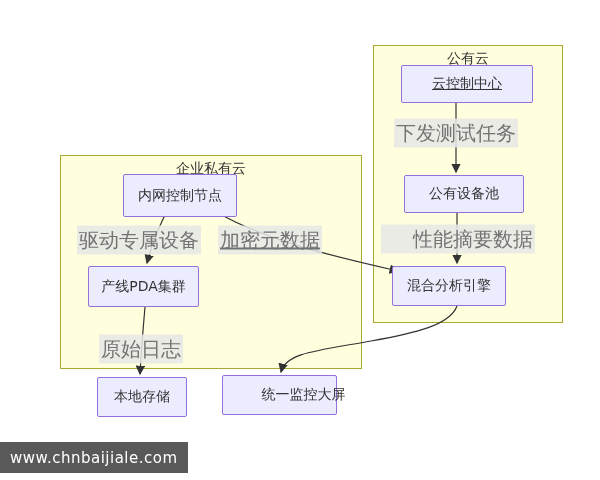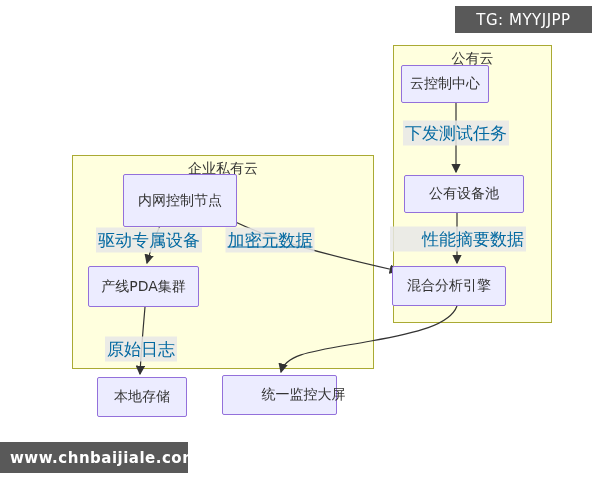--- a/index.html
+++ b/index.html
@@ -19,30 +19,30 @@
     position: absolute;
     background: #595959;
     color: #ffffff;
     font-size: 15px;
     display: flex;
     align-items: center;
     justify-content: center;
     letter-spacing: 0.5px;
   }
   .badge.tg { left: 455px; top: 6px; width: 137px; height: 27px; }
-  .badge.watermark { left: 0px; top: 442px; width: 188px; height: 31px; justify-content: flex-start; padding-left: 10px; font-weight: bold; }
+  .badge.watermark { left: 0px; top: 442px; width: 188px; height: 31px; justify-content: flex-start; padding-left: 10px; }
 
   
   .cluster {
     position: absolute;
     background: #ffffde;
     border: 1px solid #aaaa33;
   }
-  .cluster-private { left: 72px; top: 155px; width: 302px; height: 214px; }
-  .cluster-public  { left: 393px; top: 45px; width: 159px; height: 278px; }
+  .cluster-private { left: 60px; top: 155px; width: 302px; height: 214px; }
+  .cluster-public  { left: 373px; top: 45px; width: 190px; height: 278px; }
   .cluster-title {
     position: absolute;
     top: 4px;
     left: 50%;
     transform: translateX(-50%);
     font-size: 14px;
     color: #333333;
     white-space: nowrap;
   }
 
@@ -56,41 +56,41 @@
     background: #ececff;
     border: 1px solid #9370db;
     border-radius: 2px;
     display: flex;
     align-items: center;
     justify-content: center;
     font-size: 14px;
     color: #333333;
     white-space: nowrap;
   }
-  .n-cloud-control   { left: 401px; top: 65px;  width: 88px; height: 38px; }
+  .n-cloud-control   { left: 401px; top: 65px;  width: 132px; height: 38px; text-decoration: underline; }
   .n-device-pool     { left: 404px; top: 175px; width: 120px; height: 38px; }
   .n-hybrid-engine   { left: 392px; top: 266px; width: 114px; height: 40px; }
-  .n-intranet-node   { left: 123px; top: 174px; width: 114px; height: 53px; }
+  .n-intranet-node   { left: 123px; top: 174px; width: 114px; height: 43px; }
   .n-pda-cluster     { left: 88px;  top: 266px; width: 111px; height: 41px; }
   .n-local-storage   { left: 97px;  top: 377px; width: 90px;  height: 40px; }
   .n-monitor-screen  { left: 222px; top: 375px; width: 115px; height: 40px; padding-left: 48px; }
 
   
   .edge-label {
     position: absolute;
     transform: translate(-50%, -50%);
     background: rgba(232, 232, 232, 0.85);
-    font-size: 17px;
-    color: #0369a1;
+    font-size: 20px;
+    color: #737373;
     white-space: nowrap;
     padding: 1px 2px;
   }
   .el-dispatch { left: 456px; top: 133px; }
   .el-perf     { left: 458px; top: 239px; padding-left: 32px; }
-  .el-drive    { left: 149px; top: 240px; }
+  .el-drive    { left: 139px; top: 240px; }
   .el-encrypt  { left: 270px; top: 240px; text-decoration: underline; }
   .el-rawlog   { left: 141px; top: 349px; }
 </style>
 </head>
 <body>
 
 <div class="canvas">
 
   <div class="cluster cluster-private">
     <div class="cluster-title">企业私有云</div>
@@ -121,16 +121,15 @@
   <div class="node n-local-storage">本地存储</div>
   <div class="node n-pda-cluster">产线PDA集群</div>
   <div class="node n-monitor-screen">统一监控大屏</div>
 
   <div class="edge-label el-dispatch">下发测试任务</div>
   <div class="edge-label el-perf">性能摘要数据</div>
   <div class="edge-label el-drive">驱动专属设备</div>
   <div class="edge-label el-encrypt">加密元数据</div>
   <div class="edge-label el-rawlog">原始日志</div>
 
-  <div class="badge tg">TG: MYYJJPP</div>
   <div class="badge watermark">www.chnbaijiale.com</div>
 
 </div>
 
 </body></html>

